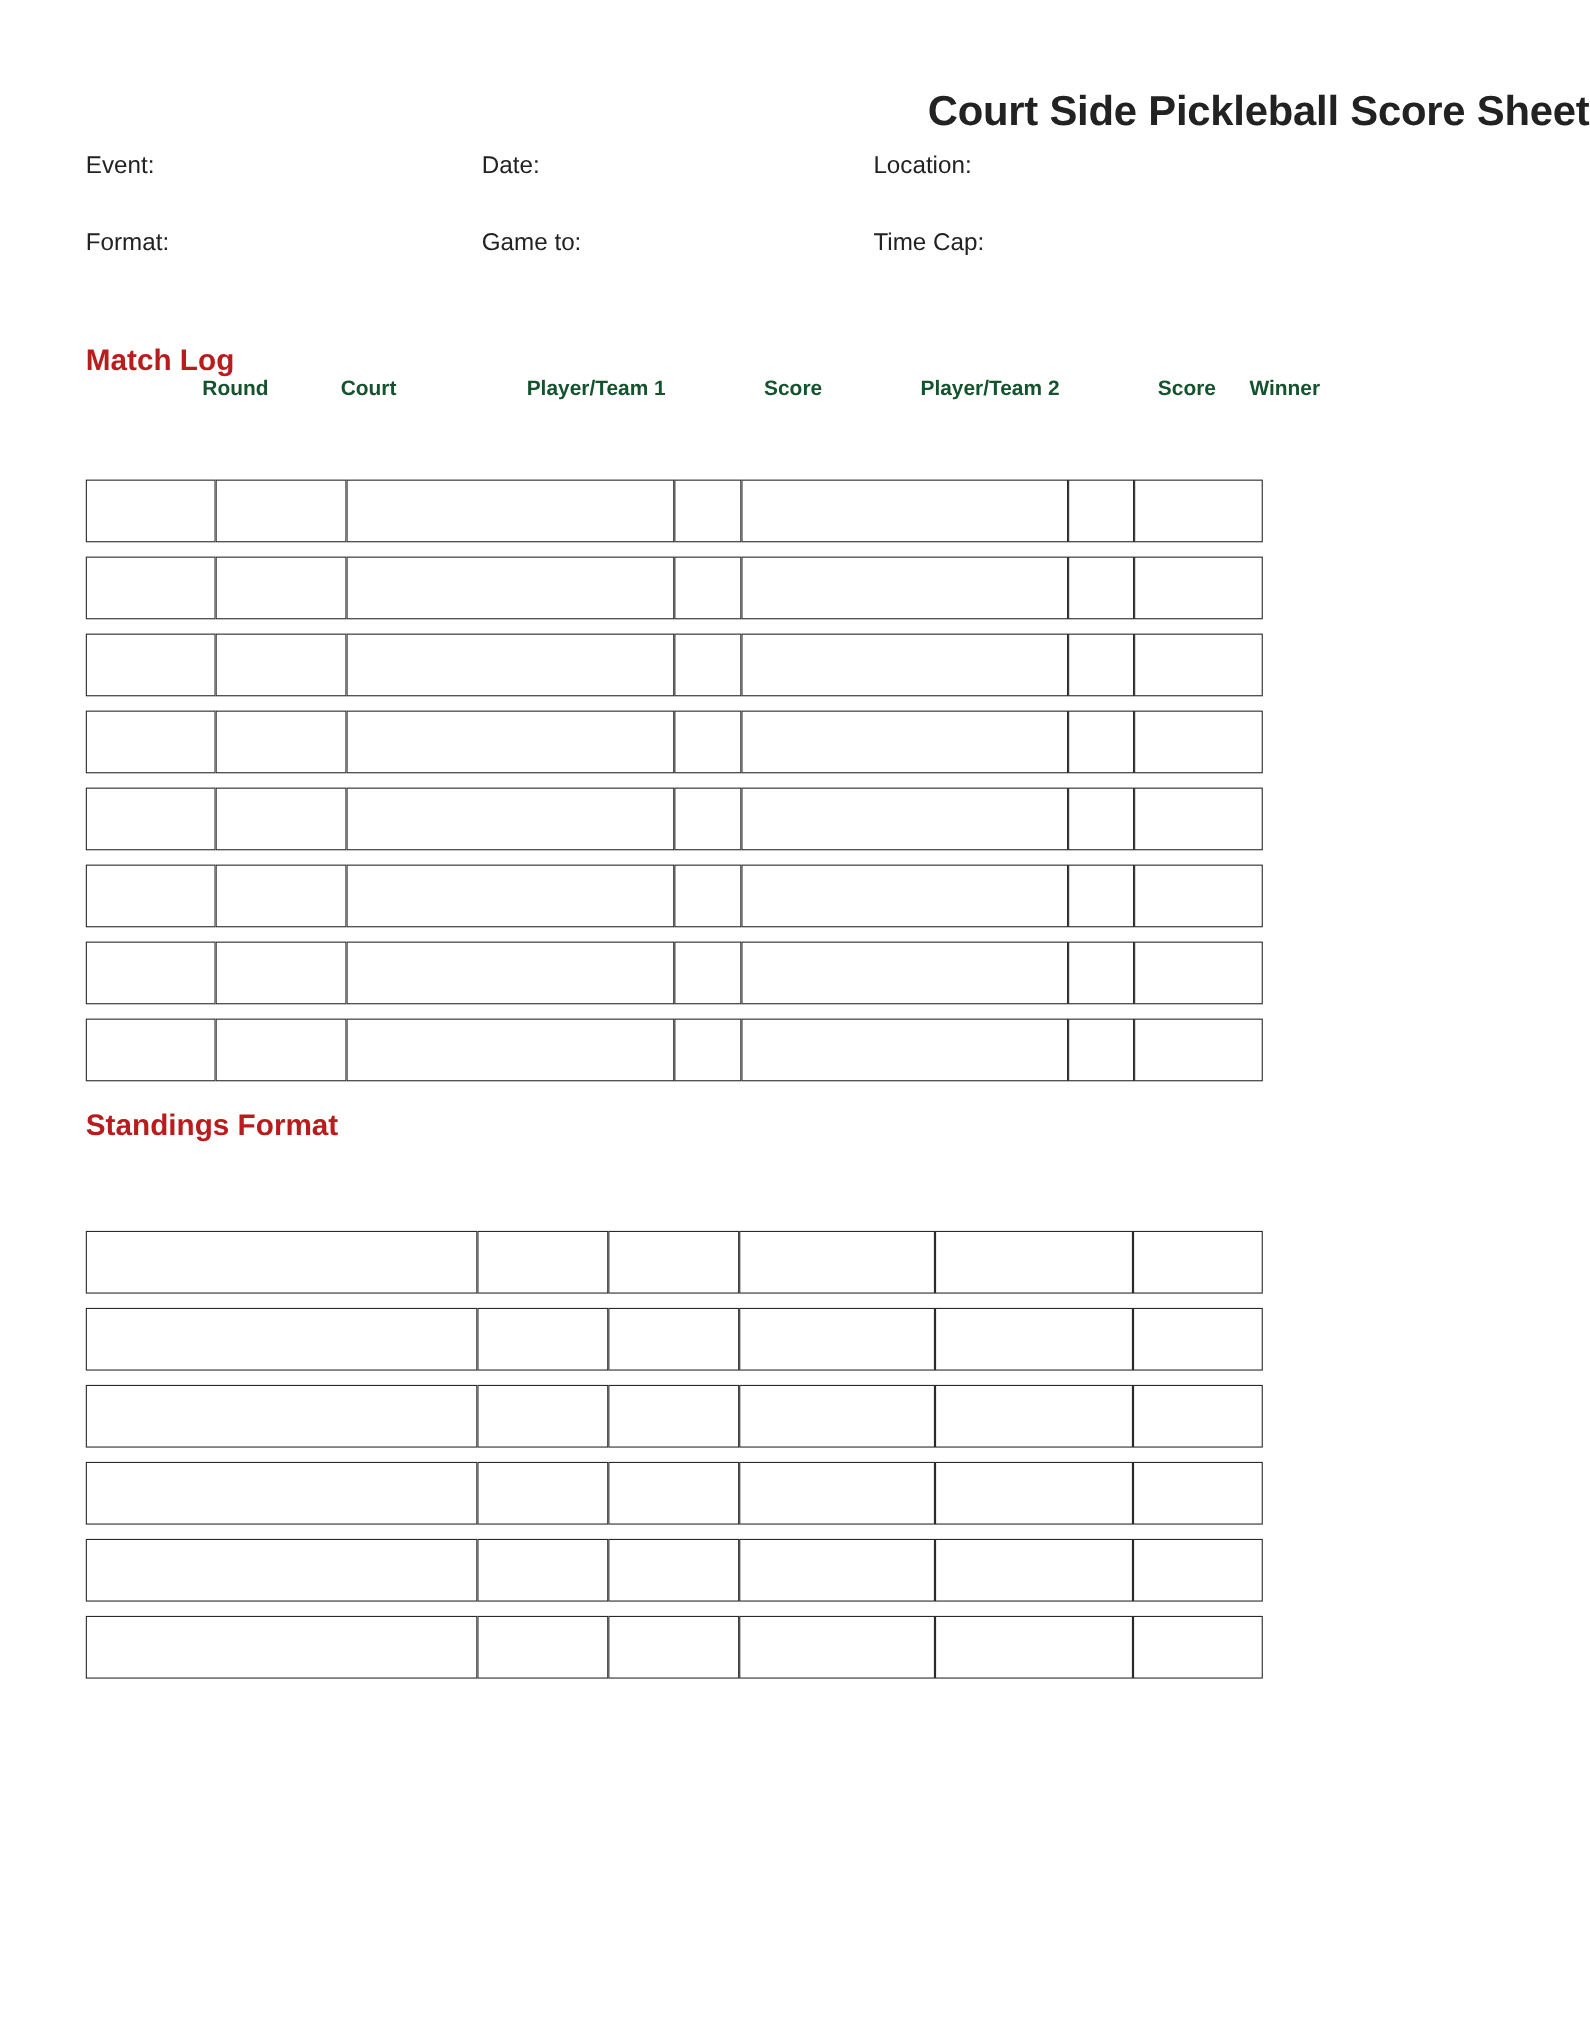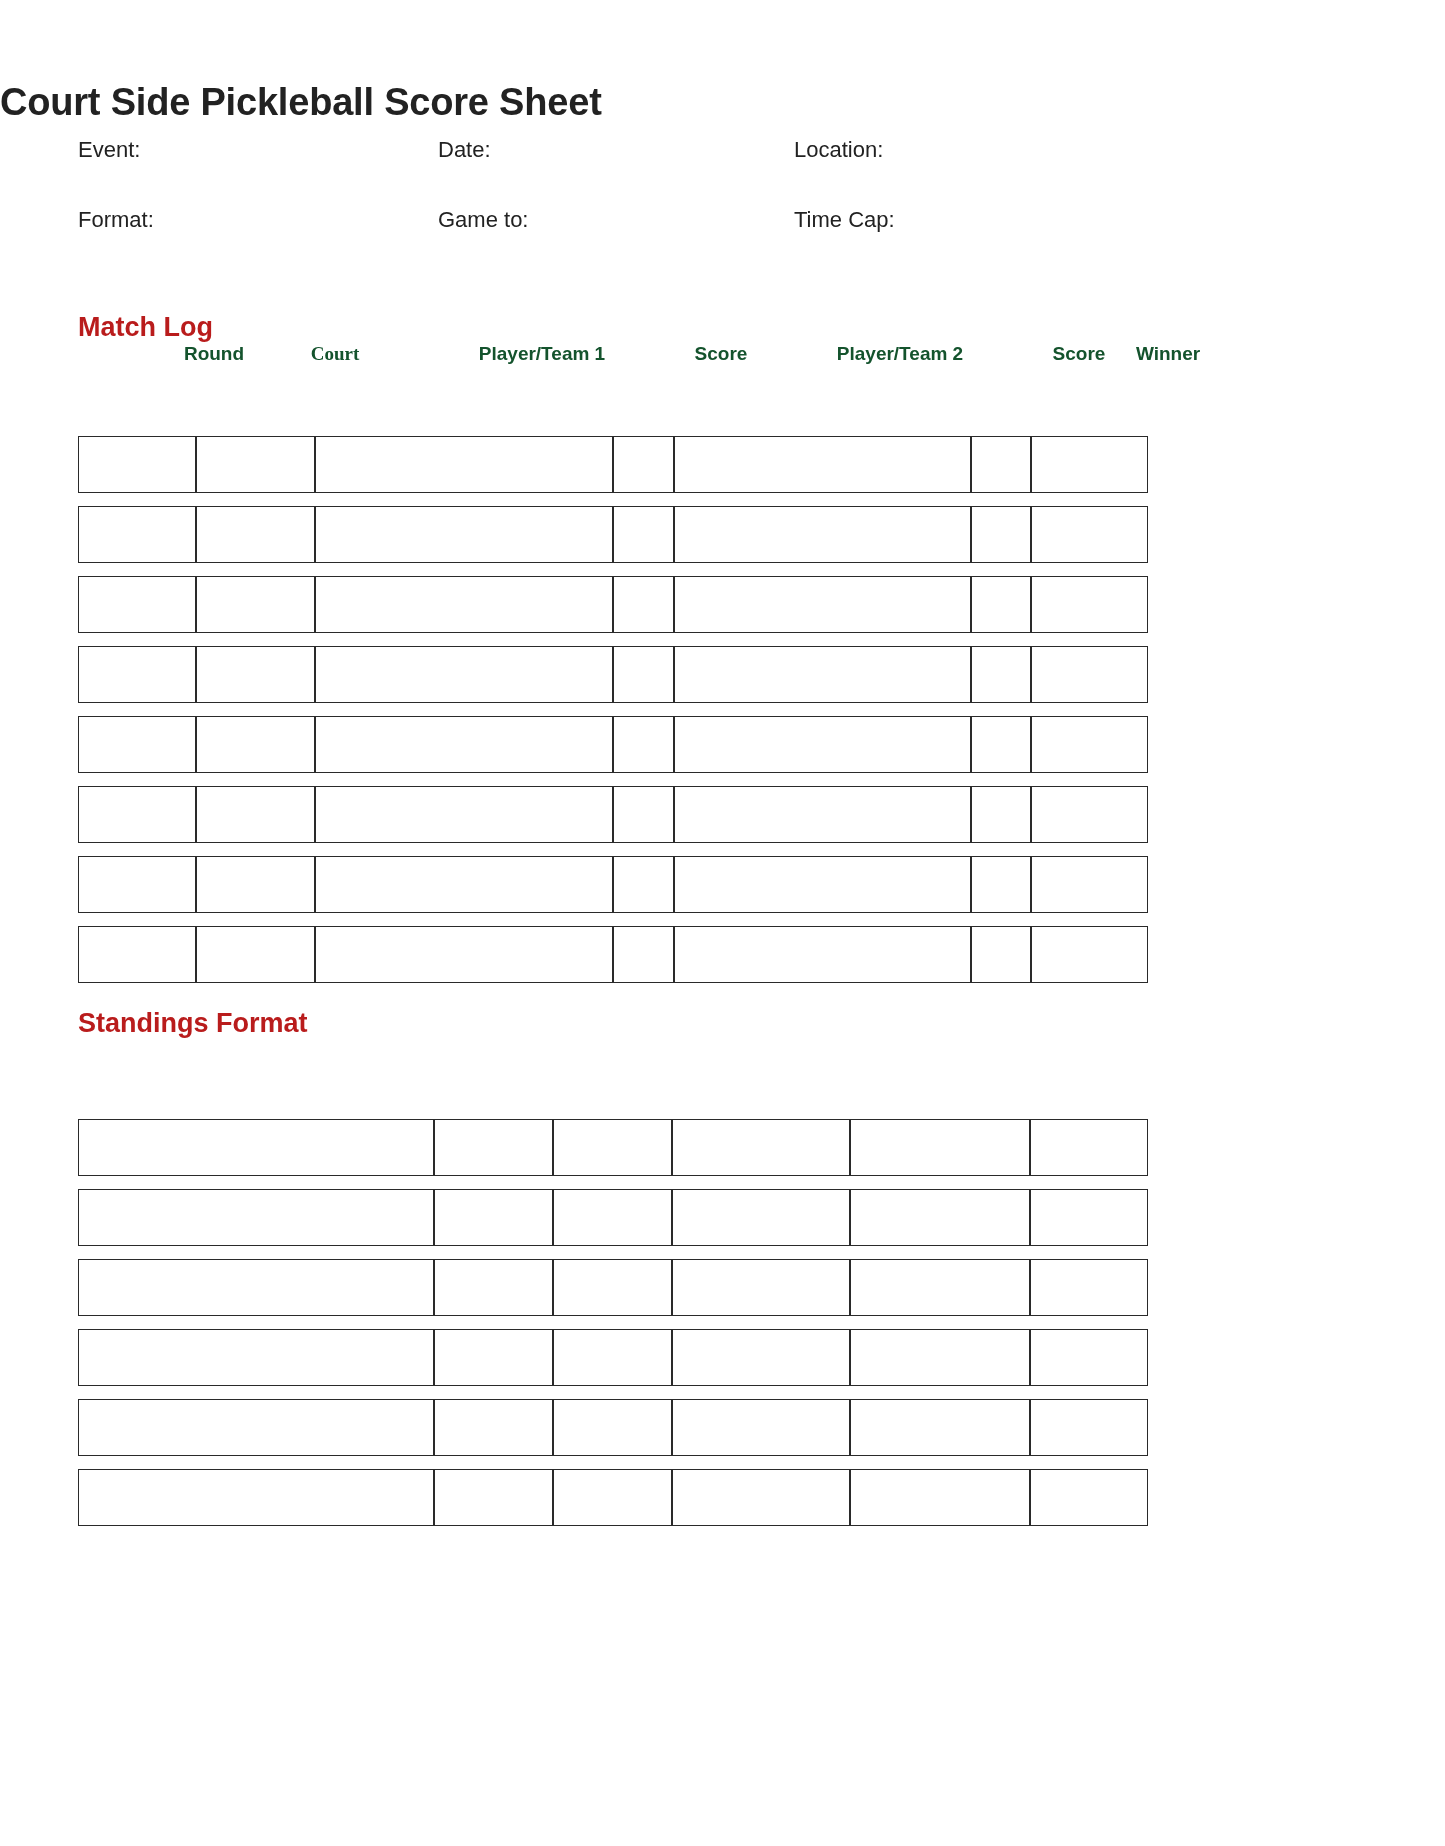--- a/index.html
+++ b/index.html
@@ -24,21 +24,21 @@
     height: 1846px;
     box-sizing: border-box;
   }
 
   
   .doc-title {
     position: absolute;
     left: 0;
     top: 80px;
     width: 1445px;
-    text-align: left;
+    text-align: right;
     font-size: 38px;
     font-weight: bold;
     letter-spacing: -0.2px;
     color: #222222;
     line-height: 44px;
   }
 
   
   .meta-row {
     position: absolute;
@@ -132,21 +132,21 @@
   <div class="meta-row row2">
     <div class="meta-field meta-c1">Format:</div>
     <div class="meta-field meta-c2">Game to:</div>
     <div class="meta-field meta-c3">Time Cap:</div>
   </div>
 
   <div class="section-title" id="match-log-title">Match Log</div>
 
   <div class="col-headers" id="match-log-headers">
       <div class="col-head" style="left: 26px; width: 220px;">Round</div>
-      <div class="col-head" style="left: 147px; width: 220px; font-family: Liberation Serif, serif;">Court</div>
+      <div class="col-head" style="left: 147px; width: 220px;">Court</div>
       <div class="col-head" style="left: 354px; width: 220px;">Player/Team 1</div>
       <div class="col-head" style="left: 533px; width: 220px;">Score</div>
       <div class="col-head" style="left: 712px; width: 220px;">Player/Team 2</div>
       <div class="col-head" style="left: 891px; width: 220px;">Score</div>
       <div class="col-head" style="left: 980px; width: 220px;">Winner</div>
     </div>
 
   <table class="grid-table" id="match-log-table">
     <colgroup id="match-log-colgroup">
         <col style="width: 118px;">

